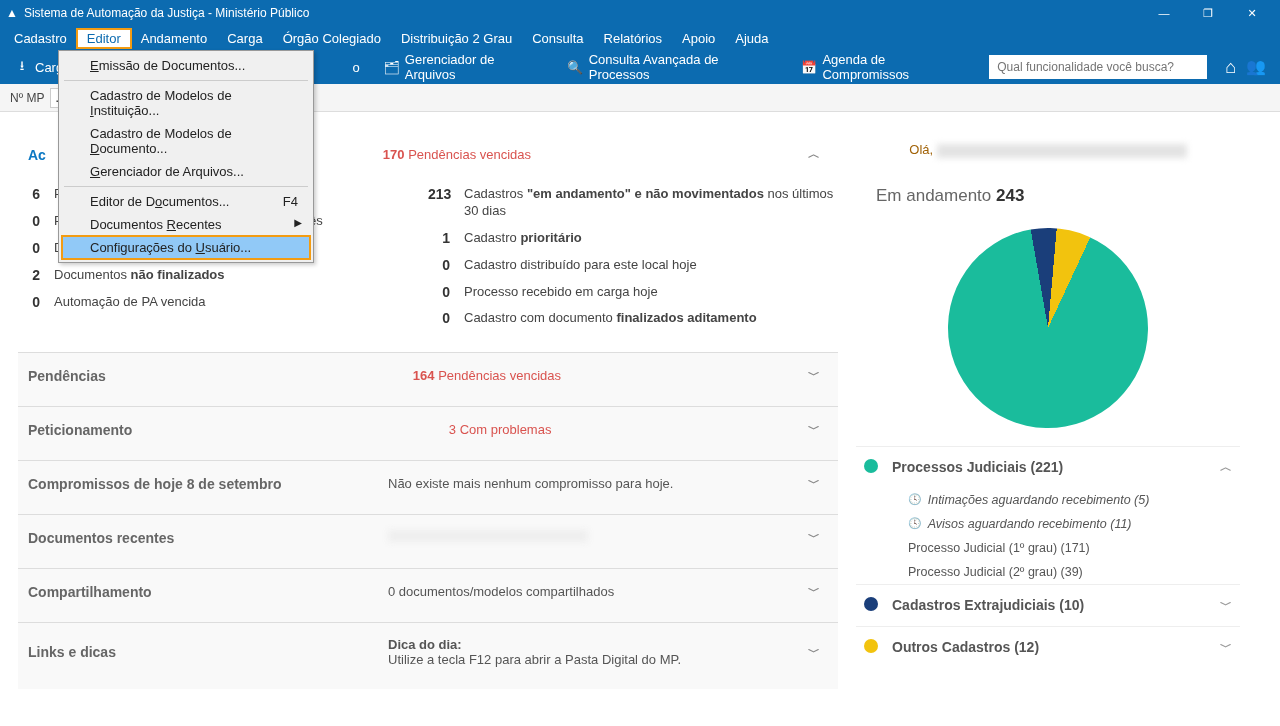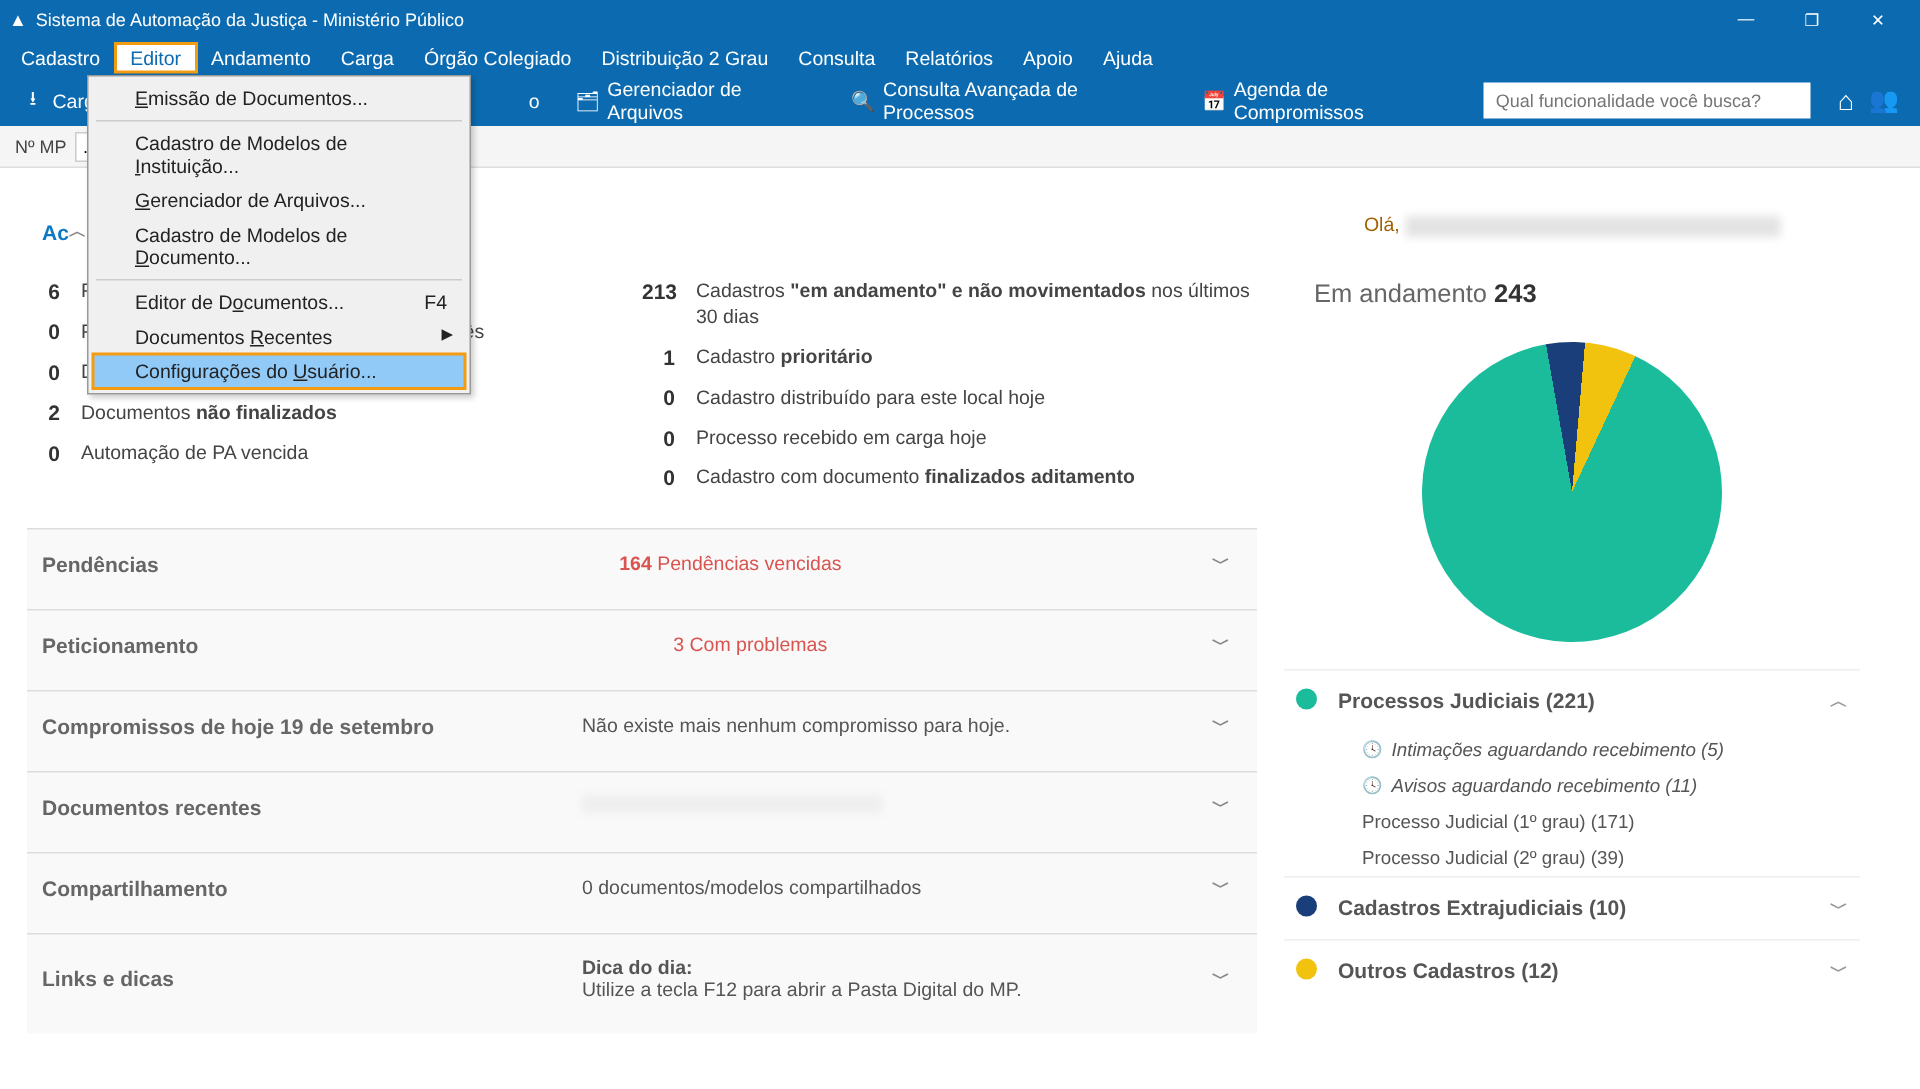--- a/index.html
+++ b/index.html
@@ -124,34 +124,38 @@
 
 <div class="idbar">
   <span>Nº MP</span>
   <input type="text" value=". ." style="">
 </div>
 
 <div class="dropdown-menu">
   <div class="dropdown-item"><u>E</u>missão de Documentos...</div>
   <div class="dropdown-sep"></div>
   <div class="dropdown-item">Cadastro de Modelos de <u>I</u>nstituição...</div>
+  <div class="dropdown-item">Cadastro de Modelos de <u>D</u>ocumento...</div>
   <div class="dropdown-item"><u>G</u>erenciador de Arquivos...</div>
-  <div class="dropdown-item">Cadastro de Modelos de <u>D</u>ocumento...</div>
   <div class="dropdown-sep"></div>
   <div class="dropdown-item">Editor de D<u>o</u>cumentos...<span class="shortcut">F4</span></div>
   <div class="dropdown-item">Documentos <u>R</u>ecentes<span class="arrow">▶</span></div>
   <div class="dropdown-item sel">Configurações do <u>U</u>suário...</div>
 </div>
 
 <div class="content">
   <div class="main">
 
     <div class="panel" style="border-top:none">
       <div class="panel-head first">
         <span>Ac</span>
+        <span class="panel-sub" style="text-align:center">
+          <span style="color:#d9534f;font-weight:600">170</span>
+          <span style="color:#d9534f">Pendências vencidas</span>
+        </span>
         <span class="chevron">︿</span>
       </div>
       <div class="stat-cols">
         <div class="stat-col" id="stats-left">
             <div class="stat-row">
               <div class="stat-num">6</div>
               <div class="stat-txt">Pendências <b>a vencer</b> em <i>10 dias</i></div>
             </div>
             <div class="stat-row">
               <div class="stat-num">0</div>
@@ -212,21 +216,21 @@
         <span class="panel-sub" style="text-align:center">
           <span style="color:#d9534f">3</span>
           <span style="color:#d9534f">Com problemas</span>
         </span>
         <span class="chevron">﹀</span>
       </div>
     </div>
 
     <div class="panel gray-panel">
       <div class="panel-head">
-        <span style="flex:0 0 45%">Compromissos de hoje 19 de setembro</span>
+        <span style="flex:0 0 45%">Compromissos de hoje 8 de setembro</span>
         <span class="panel-sub" style="padding-left:0;font-weight:400">Não existe mais nenhum compromisso para hoje.</span>
         <span class="chevron">﹀</span>
       </div>
     </div>
 
     <div class="panel gray-panel">
       <div class="panel-head">
         <span style="flex:0 0 45%">Documentos recentes</span>
         <span class="panel-sub" style="padding-left:0"><span style="display:inline-block;width:200px;height:12px;background:#eee;filter:blur(3px)"></span></span>
         <span class="chevron">﹀</span>

